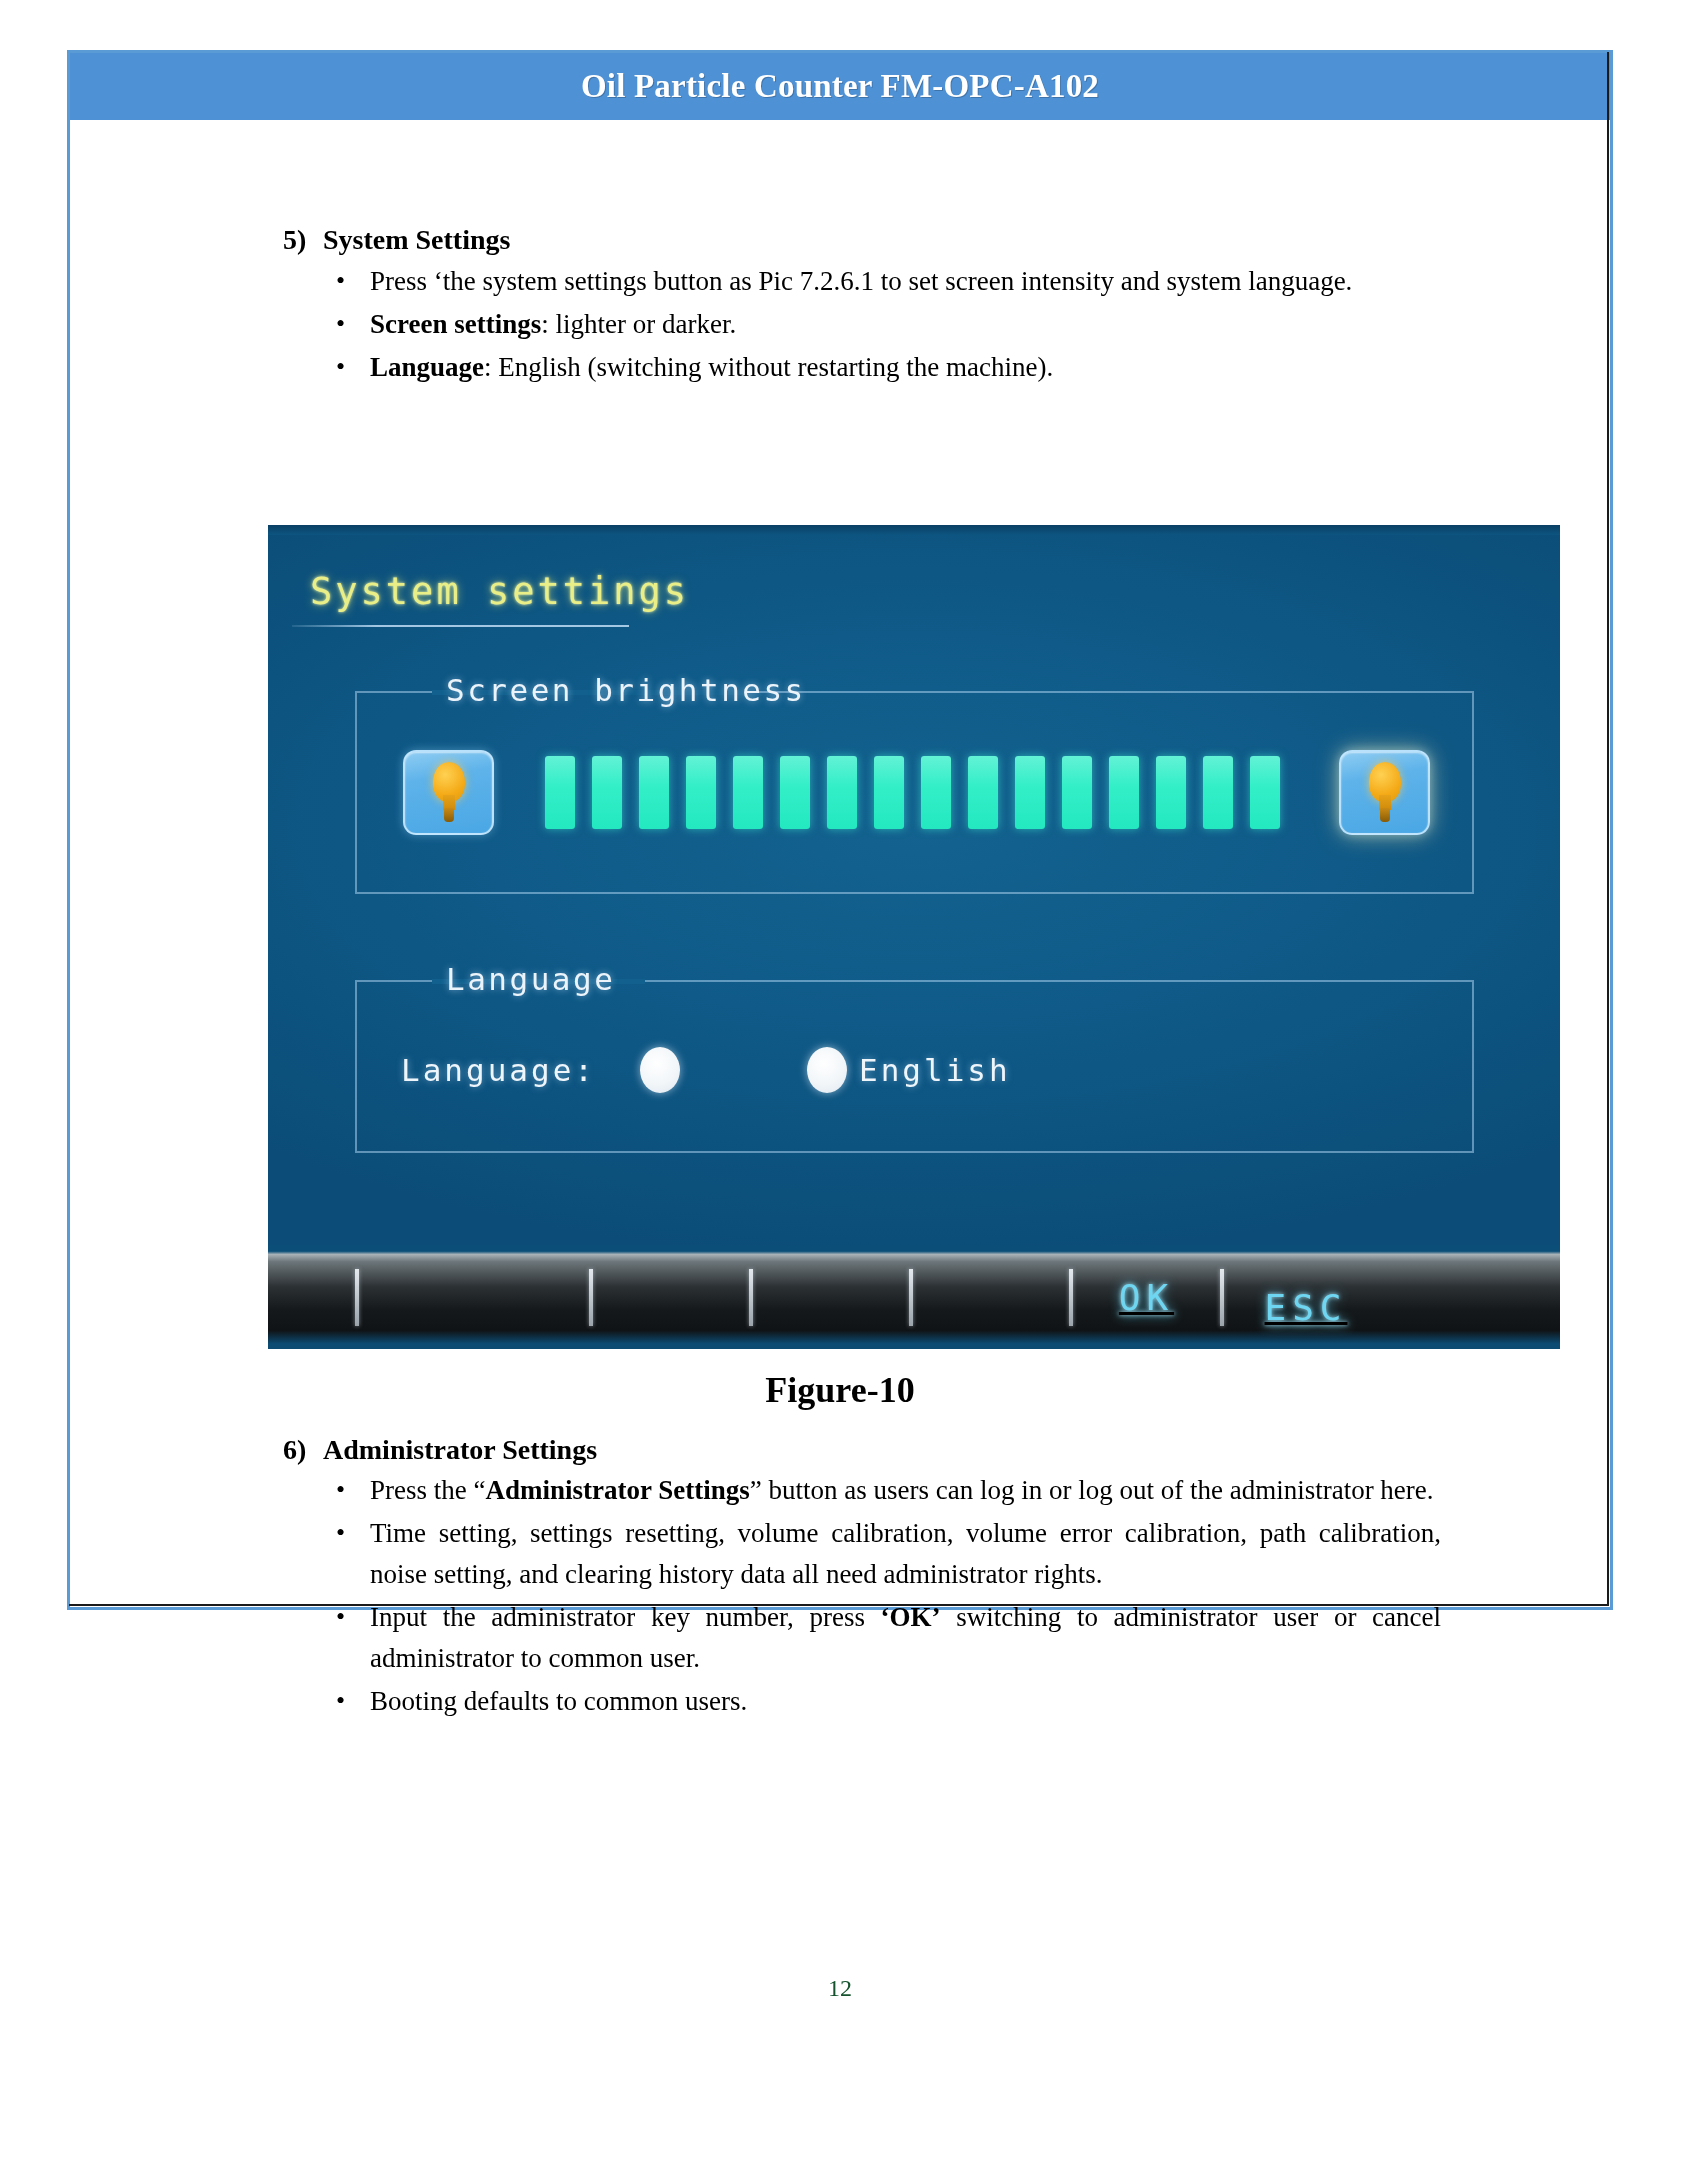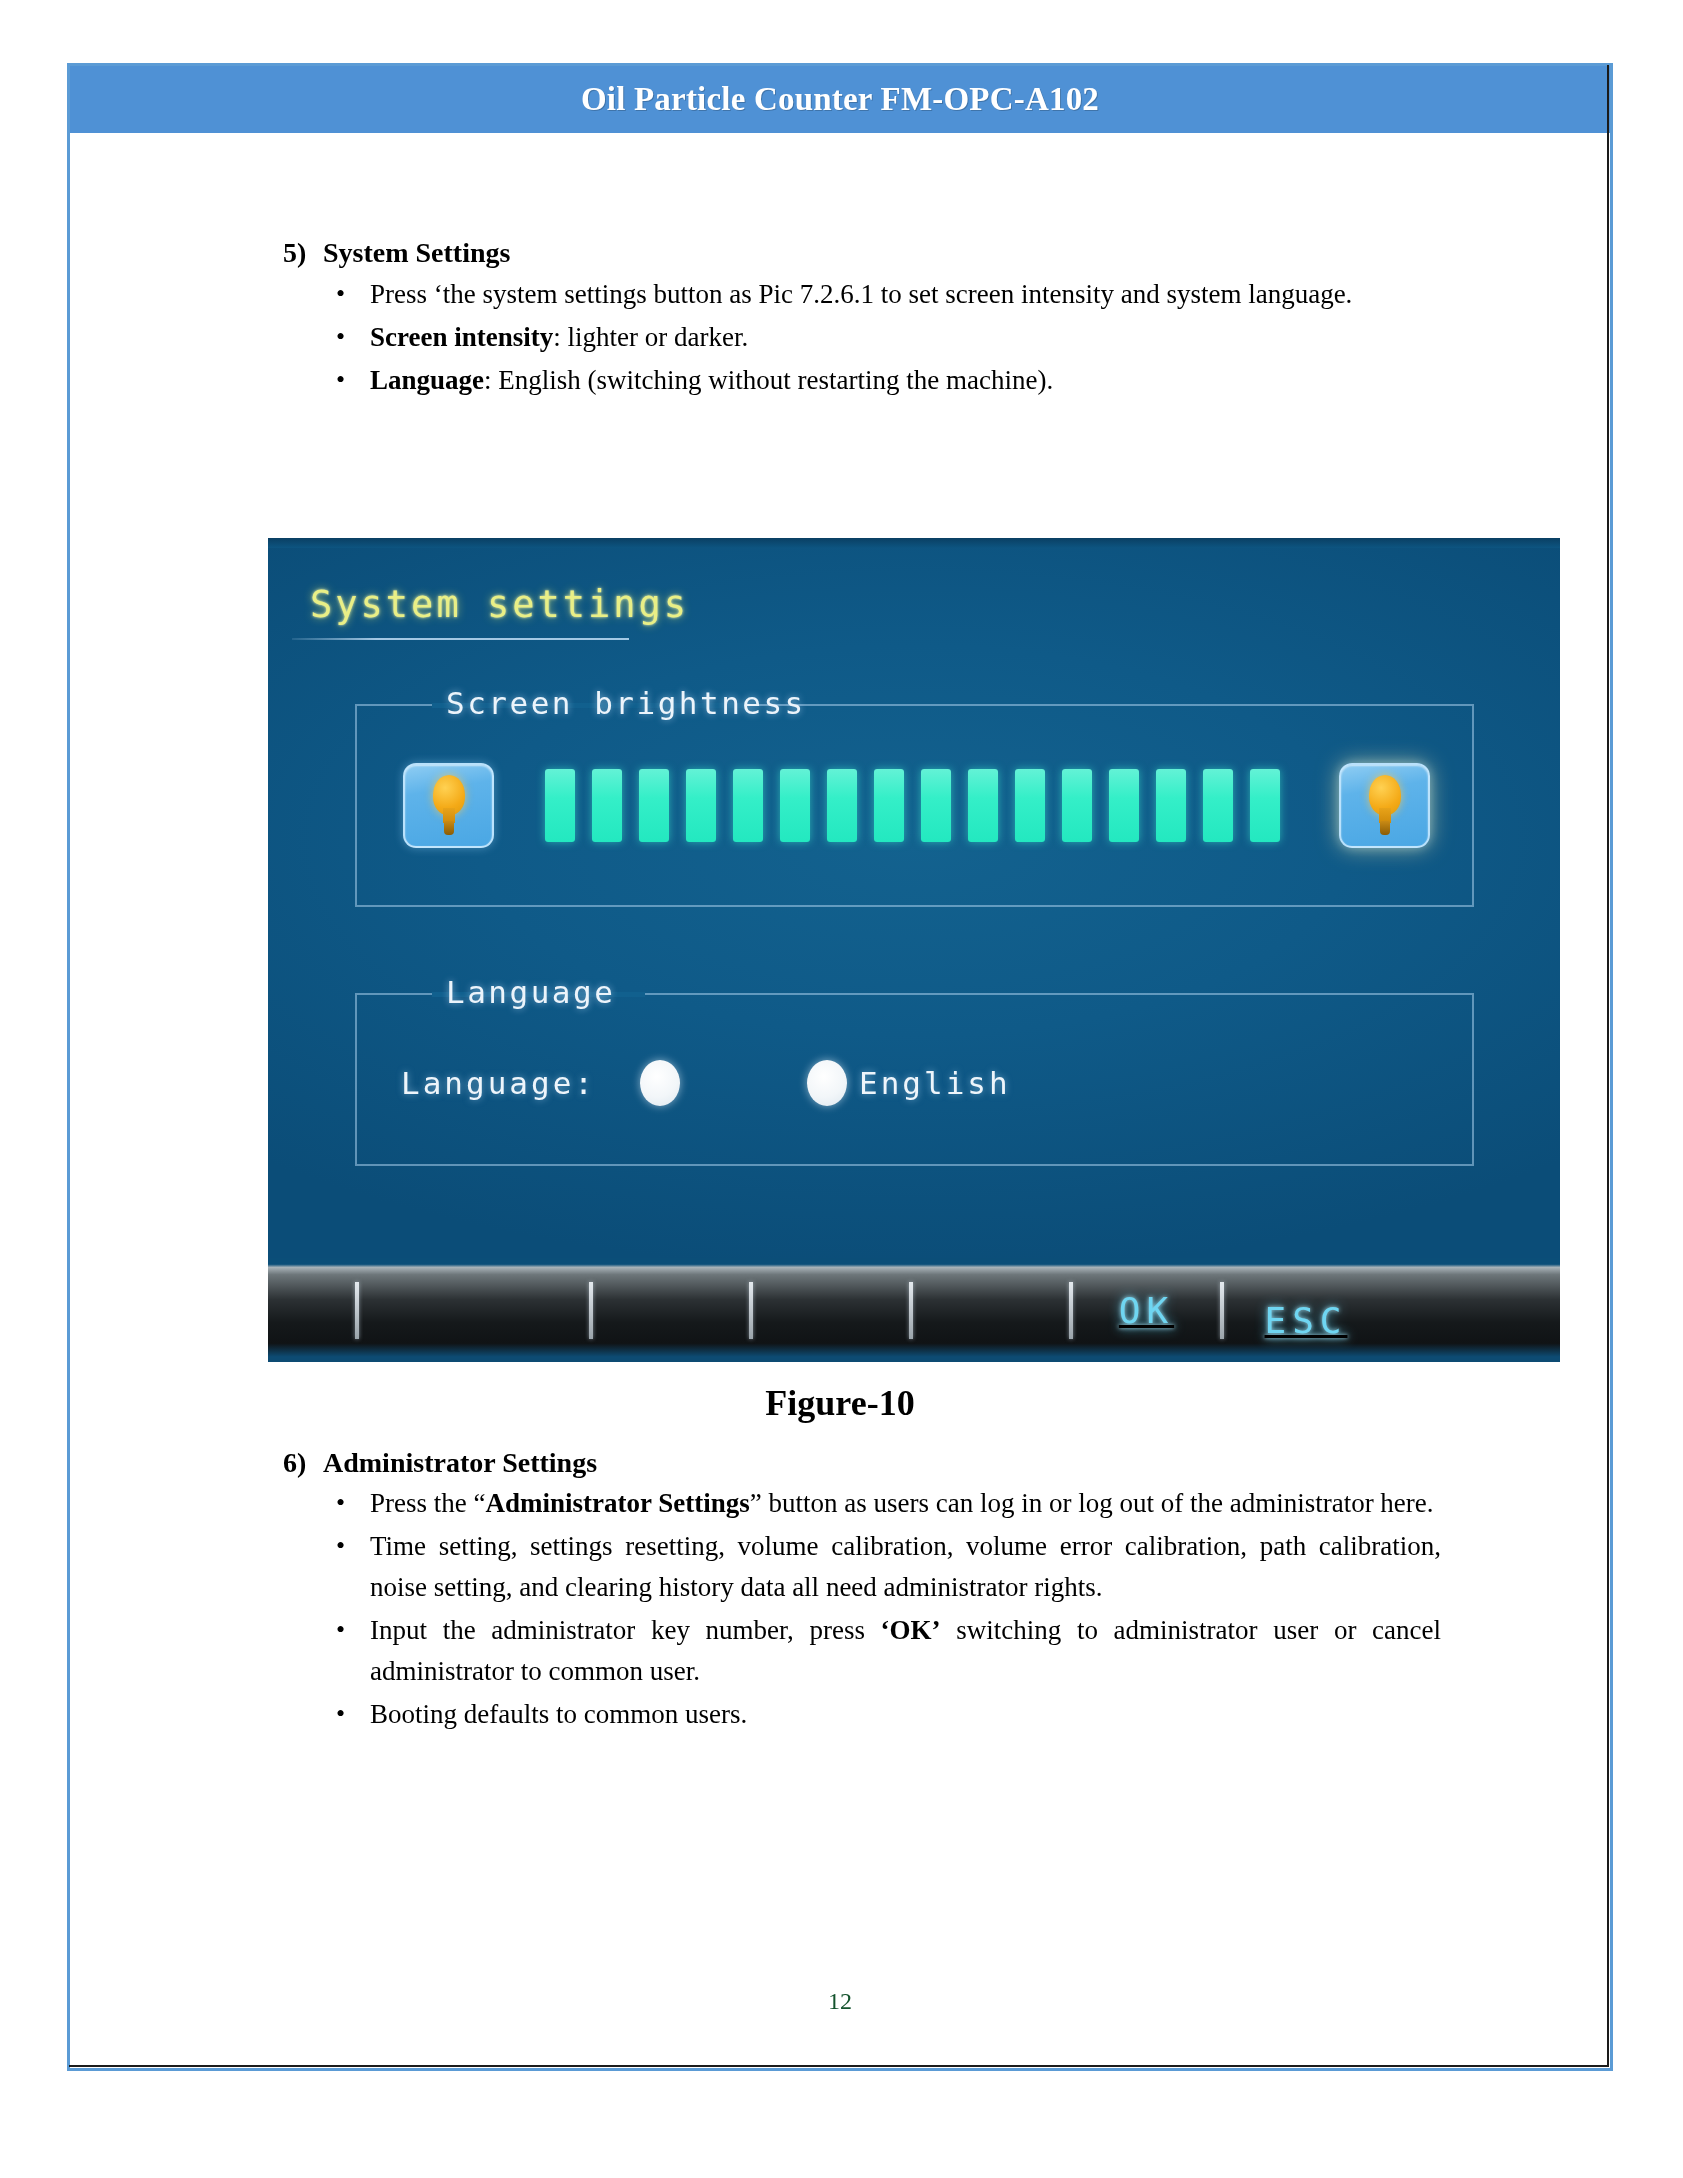--- a/index.html
+++ b/index.html
@@ -12,23 +12,23 @@
     height: 2178px;
     font-family: "Liberation Serif", serif;
     position: relative;
     overflow: hidden;
   }
 
   
   .page-frame {
     position: absolute;
     left: 67px;
-    top: 63px;
+    top: 50px;
     width: 1546px;
-    height: 2008px;
+    height: 1560px;
     border: 3px solid #5b9bd5;
     box-sizing: border-box;
     background: #ffffff;
   }
   .page-frame::after {
     content: "";
     position: absolute;
     left: -1px; top: -1px;
     width: 100%; height: 100%;
     border-right: 2px solid #1a1a1a;
@@ -343,21 +343,21 @@
   </div>
 
   <div class="content">
 
     <div class="section-heading" style="left:213px; top:104px;">
       <span class="num">5)</span><span>System Settings</span>
     </div>
 
     <ul class="bullets" style="left:252px; top:141px; width:1089px;">
       <li>Press ‘the system settings button as Pic 7.2.6.1 to set screen intensity and system language.</li>
-      <li class="nojust"><b>Screen intensity</b>: lighter or darker.</li>
+      <li class="nojust"><b>Screen settings</b>: lighter or darker.</li>
       <li class="nojust"><b>Language</b>: English (switching without restarting the machine).</li>
     </ul>
 
     <div class="device-shot">
 
       <div class="device-screen">
 
         <div class="screen-title">System settings</div>
         <div class="screen-title-rule"></div>
 

